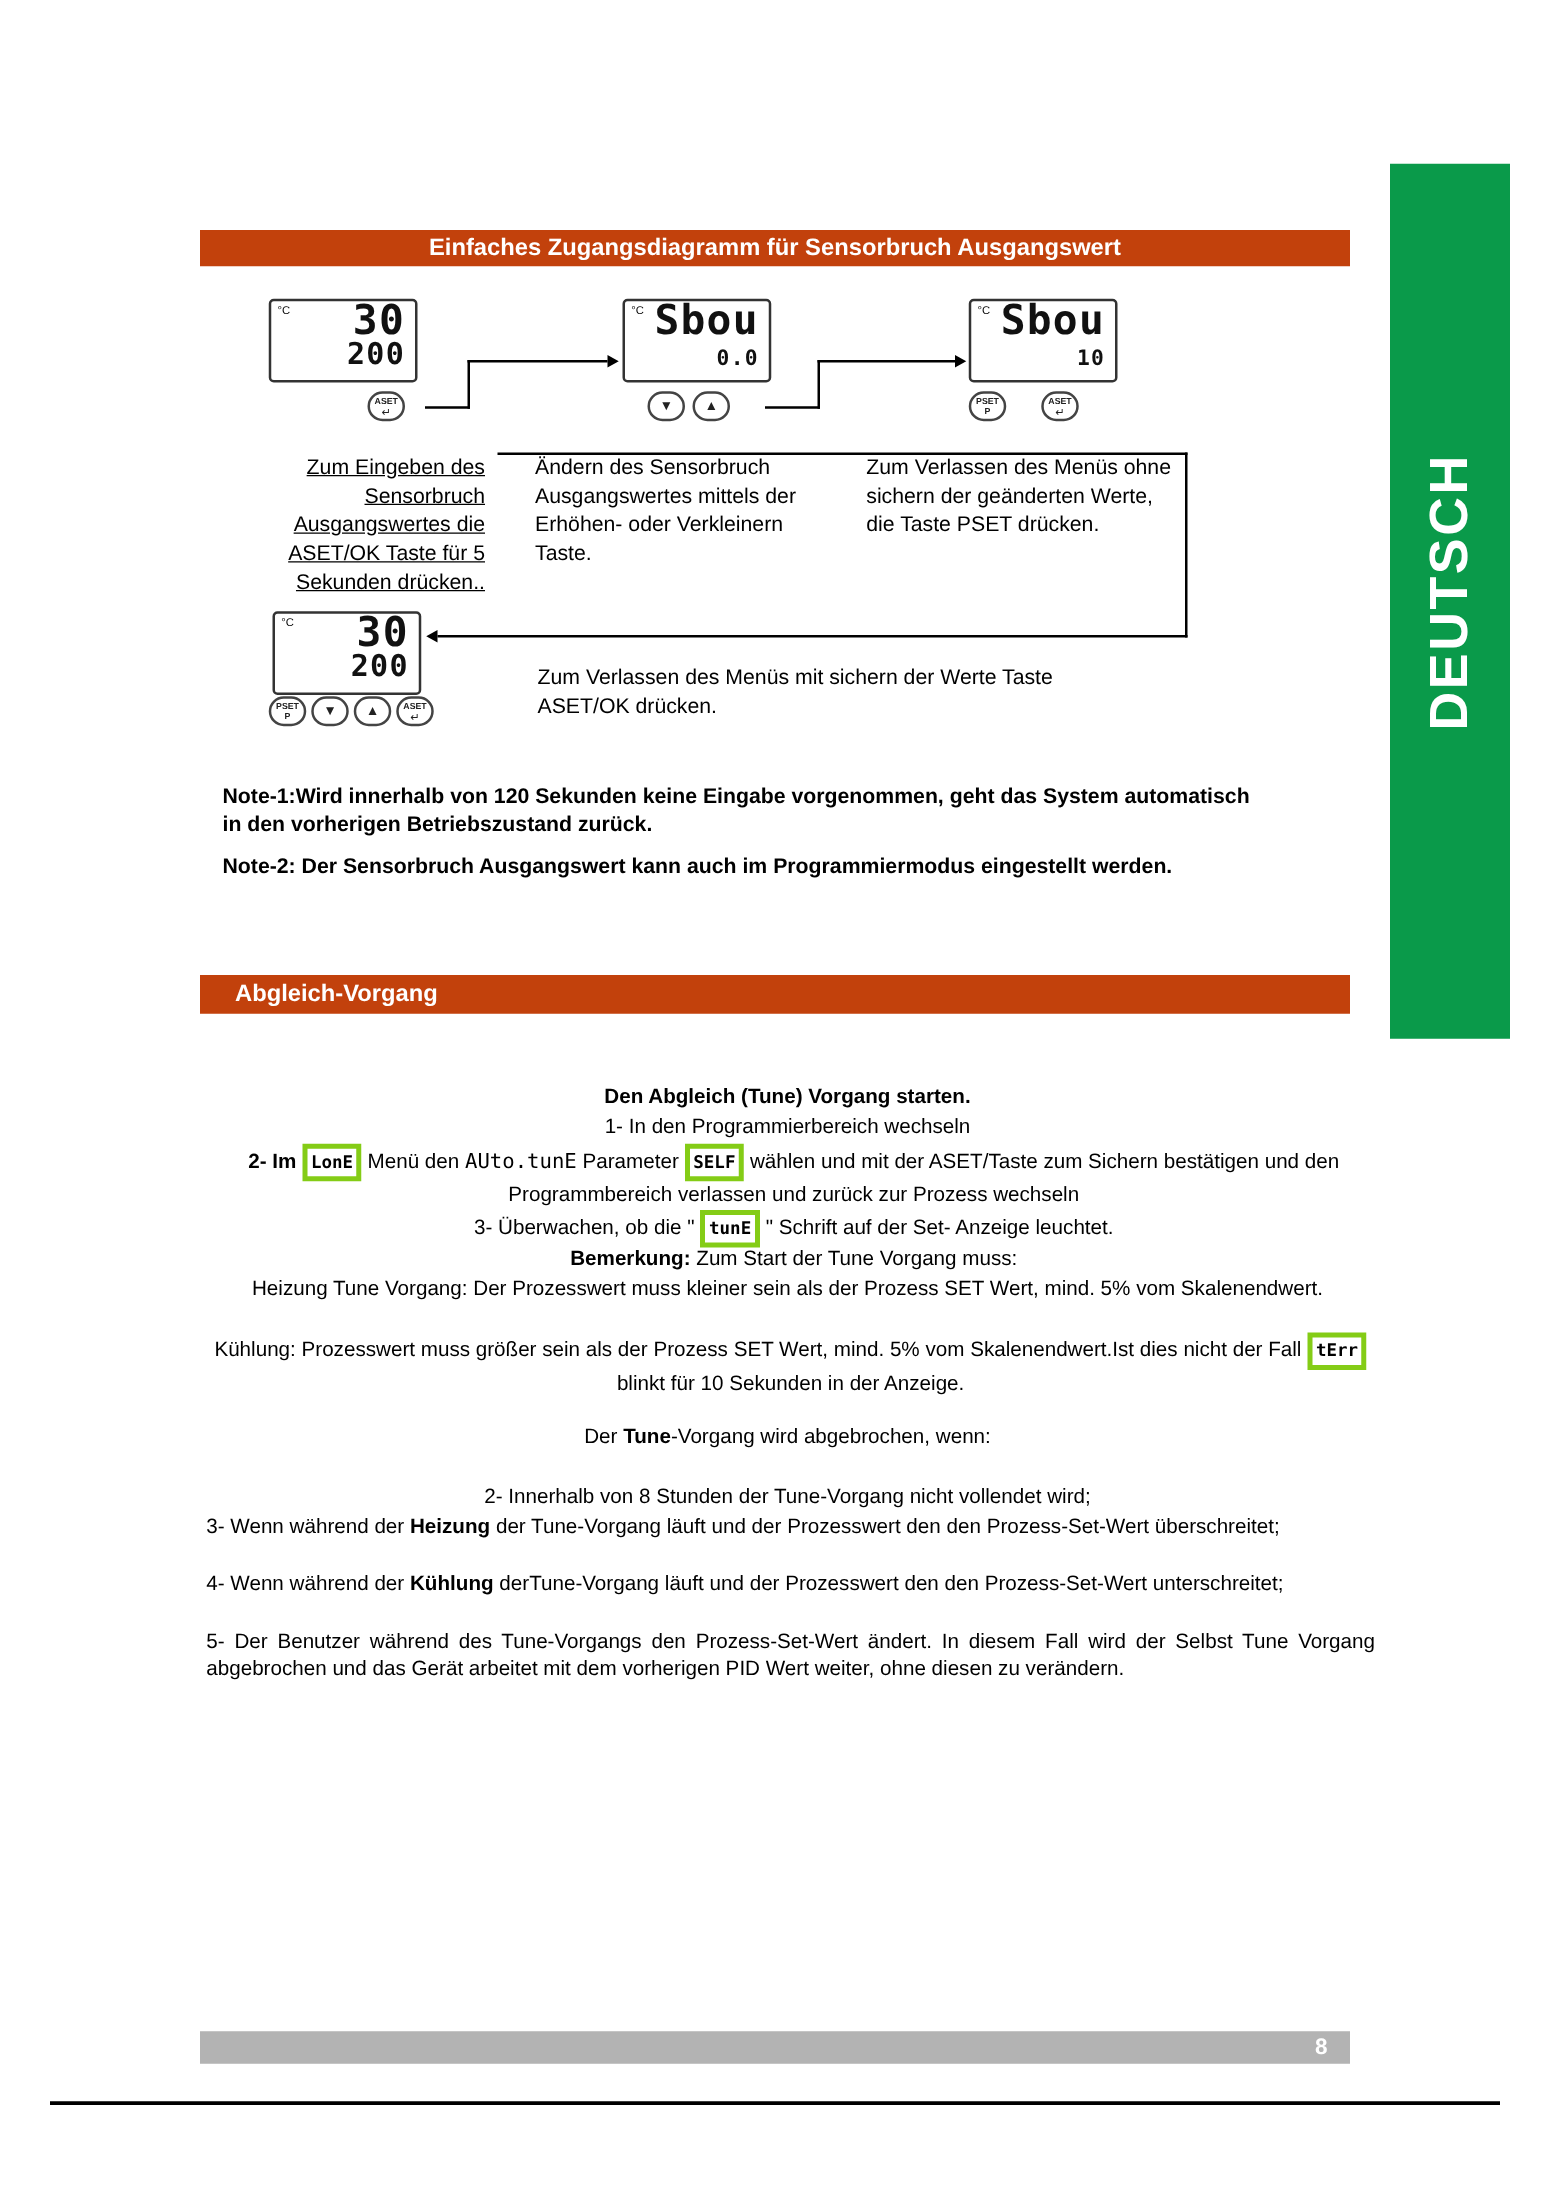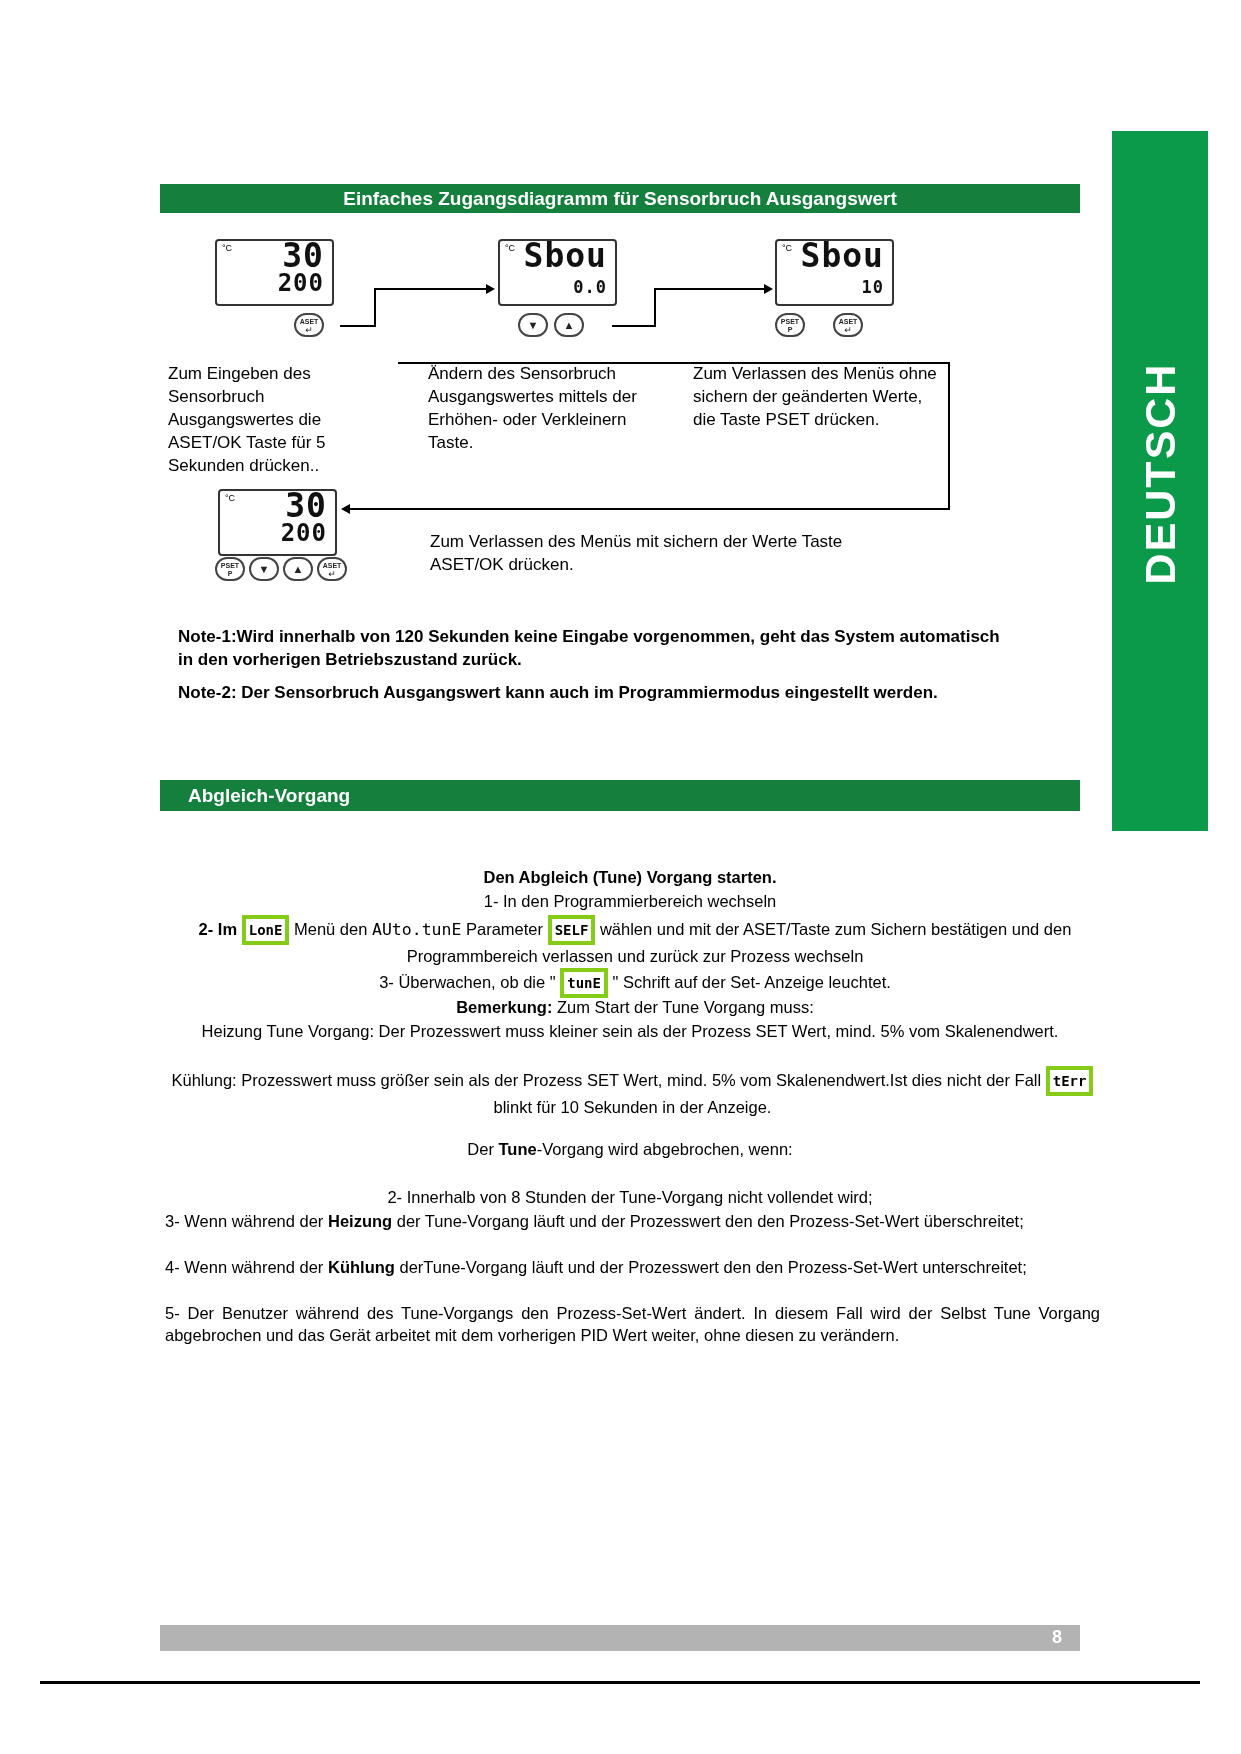--- a/index.html
+++ b/index.html
@@ -5,21 +5,21 @@
   html,body{margin:0;padding:0;background:#ffffff;}
   body{width:1241px;height:1754px;position:relative;font-family:"Liberation Sans",sans-serif;color:#000;}
   .page{position:absolute;left:0;top:0;width:1241px;height:1754px;background:#fff;}
 
   
   .lang-tab{position:absolute;left:1112px;top:131px;width:96px;height:700px;background:#0a9a4a;}
   .lang-tab span{position:absolute;left:-262px;top:318px;width:620px;text-align:center;
     transform:rotate(-90deg);color:#fff;font-weight:bold;font-size:43px;letter-spacing:2px;}
 
   
-  .blackbar{position:absolute;background:#15803d;color:#fff;font-weight:bold;}
+  .blackbar{position:absolute;background:#c2410c;color:#fff;font-weight:bold;}
   #hdr1{left:160px;top:184px;width:920px;height:29px;}
   #hdr1 span{display:block;text-align:center;line-height:29px;font-size:19px;}
   #hdr2{left:160px;top:780px;width:920px;height:31px;}
   #hdr2 span{display:block;text-align:left;line-height:31px;font-size:19px;padding-left:28px;}
 
   
   .meter{position:absolute;width:115px;height:63px;border:2px solid #333;border-radius:4px;background:#fff;}
   .meter .deg{position:absolute;left:5px;top:2px;font-size:9px;}
   .meter .l1,.meter .l2{position:absolute;right:8px;font-family:"DejaVu Sans Mono",monospace;
      font-weight:bold;letter-spacing:1px;color:#111;}
@@ -102,21 +102,21 @@
   <div class="ln" style="left:340px;top:325px;width:36px;height:2px;"></div>
   <div class="ln" style="left:374px;top:288px;width:2px;height:39px;"></div>
   <div class="ln" style="left:374px;top:288px;width:112px;height:2px;"></div>
   <div class="arrow-r" style="left:486px;top:284px;"></div>
 
   <div class="ln" style="left:612px;top:325px;width:44px;height:2px;"></div>
   <div class="ln" style="left:654px;top:288px;width:2px;height:39px;"></div>
   <div class="ln" style="left:654px;top:288px;width:110px;height:2px;"></div>
   <div class="arrow-r" style="left:764px;top:284px;"></div>
 
-  <div class="cap" style="left:168px;top:362px;width:200px;text-align:left;">Zum Eingeben des Sensorbruch Ausgangswertes die ASET/OK Taste für 5 Sekunden drücken..</div>
+  <div class="cap" style="left:188px;top:362px;width:200px;text-align:right;text-decoration:underline;">Zum Eingeben des Sensorbruch Ausgangswertes die ASET/OK Taste für 5 Sekunden drücken..</div>
   <div class="cap" style="left:693px;top:362px;width:250px;">Zum Verlassen des Menüs ohne sichern der geänderten Werte, die Taste PSET drücken.</div>
   <div class="cap" style="left:428px;top:362px;width:230px;">Ändern des Sensorbruch Ausgangswertes mittels der Erhöhen- oder Verkleinern Taste.</div>
 
   <div class="meter" style="left:218px;top:489px;">
     <div class="deg">°C</div>
     <div class="l1">30</div>
     <div class="l2">200</div>
   </div>
   <div class="btn" style="left:215px;top:557px;">
     <b>PSET</b>

